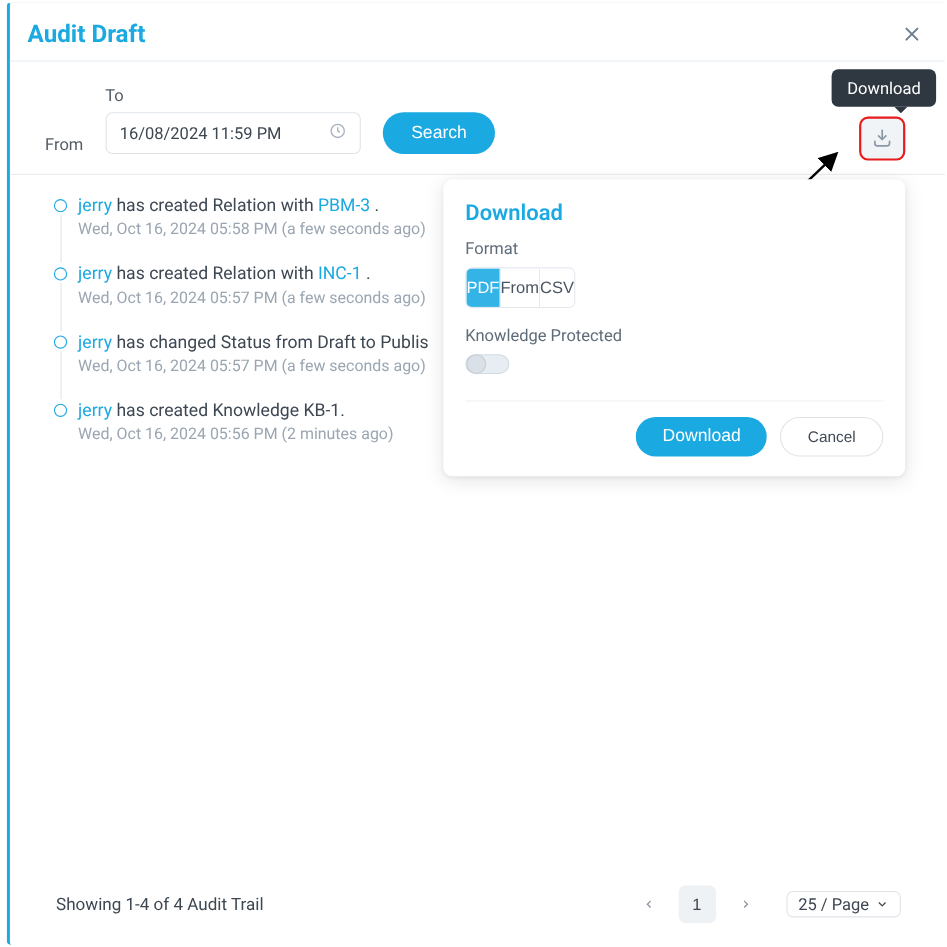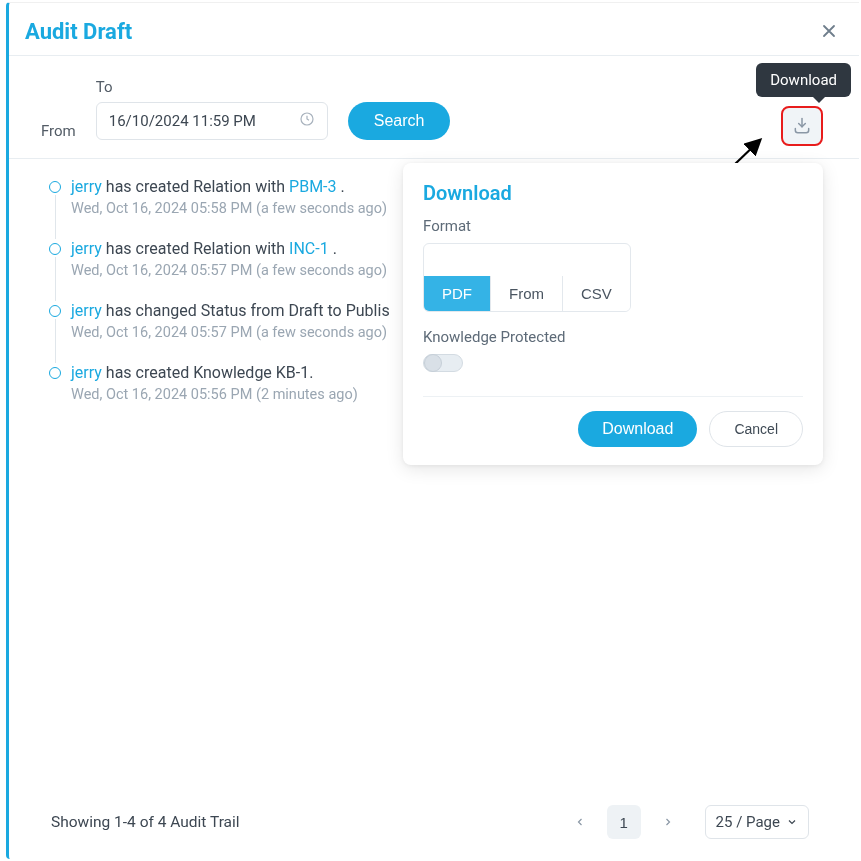--- a/index.html
+++ b/index.html
@@ -136,25 +136,24 @@
     display: inline-flex;
     border-radius: 6px;
     overflow: hidden;
     border: 1px solid #e3e8ed;
     margin-bottom: 16px;
   }
   .seg-btn {
     background: #fff;
     color: #4a5561;
     border: none;
-    padding: 9px 18px;
+    padding: 9px 0;
     font-size: 15px;
     cursor: pointer;
     border-right: 1px solid #e3e8ed;
-    margin-top: 32px;
   }
   .seg-btn:last-child{border-right:none;}
   .seg-btn.active {
     background: #34b3e6;
     color: #fff;
   }
   .toggle-wrap { margin-top: 4px; }
   .toggle {
     width: 40px; height: 18px;
     border-radius: 999px;
@@ -186,33 +185,33 @@
     position:absolute;left:0;top:4px;width:12px;height:12px;border:1.5px solid #1aa9e0;border-radius:50%;background:#fff;
   }
   .entry:not(:last-child)::after{
     content:"";position:absolute;left:6px;top:18px;bottom:0;width:1px;background:#e0e6eb;
   }
   .entry-line{color:#3d4752;font-size:16px;}
   .user-link{color:#1aa9e0;}
   .obj-link{color:#1aa9e0;}
   .meta{color:#9aa6b2;font-size:14.5px;margin-top:4px;}
   .footer{
-    position:absolute;left:6px;right:18px;bottom:0;
+    position:absolute;left:6px;right:8px;bottom:0;
     display:flex;align-items:center;justify-content:space-between;
     padding:16px 32px 20px 36px;
   }
   .footer-left{color:#3d4752;font-size:15.5px;}
   .pager{display:flex;align-items:center;gap:10px;}
   .pager-btn{
     width:34px;height:34px;display:flex;align-items:center;justify-content:center;
     color:#8a97a5;border-radius:6px;cursor:pointer;background:transparent;border:none;font-size:15px;
   }
   .pager-btn.current{background:#eef2f5;color:#3d4752;}
   .page-size{
-    border:1px solid #dfe4e9;border-radius:6px;height:34px;
+    border:1px solid #dfe4e9;border-radius:6px;height:24px;
     display:flex;align-items:center;gap:6px;padding:0 10px;color:#3d4752;
     font-size:15px;margin-left:10px;cursor:pointer;
   }
 </style>
 </head>
 <body>
 
 <div class="modal">
   <div class="header">
     <div class="title">Audit Draft</div>
@@ -226,21 +225,21 @@
 
   <div class="tooltip">Download</div>
 
   <div class="filters">
     <div class="field-group">
       <div class="field-label">From</div>
     </div>
     <div class="field-group">
       <div class="field-label">To</div>
       <div class="date-input">
-        <span>16/10/2024 11:59 PM</span>
+        <span>16/08/2024 11:59 PM</span>
         <span class="clock-icon">
           <svg width="16" height="16" viewBox="0 0 24 24" fill="none" stroke="currentColor" stroke-width="1.8">
               <circle cx="12" cy="12" r="9"></circle>
               <path d="M12 7v5l3 2"></path>
             </svg>
         </span>
       </div>
     </div>
     <button class="search-btn">Search</button>
 

